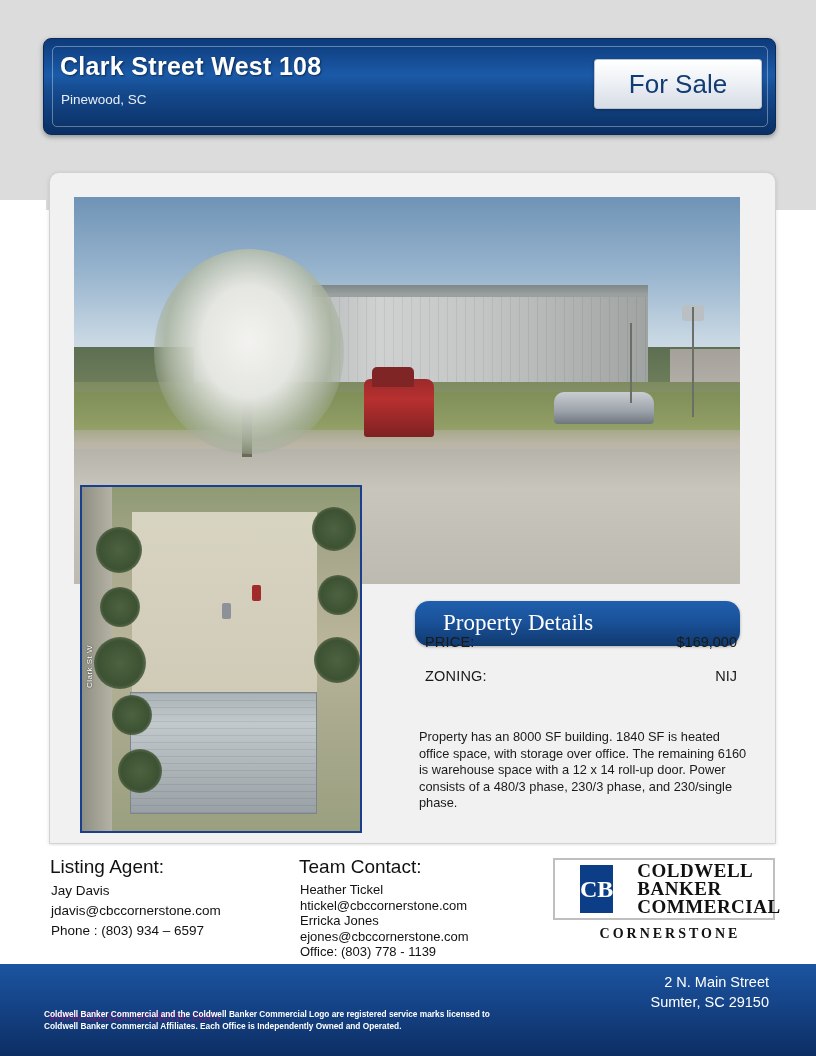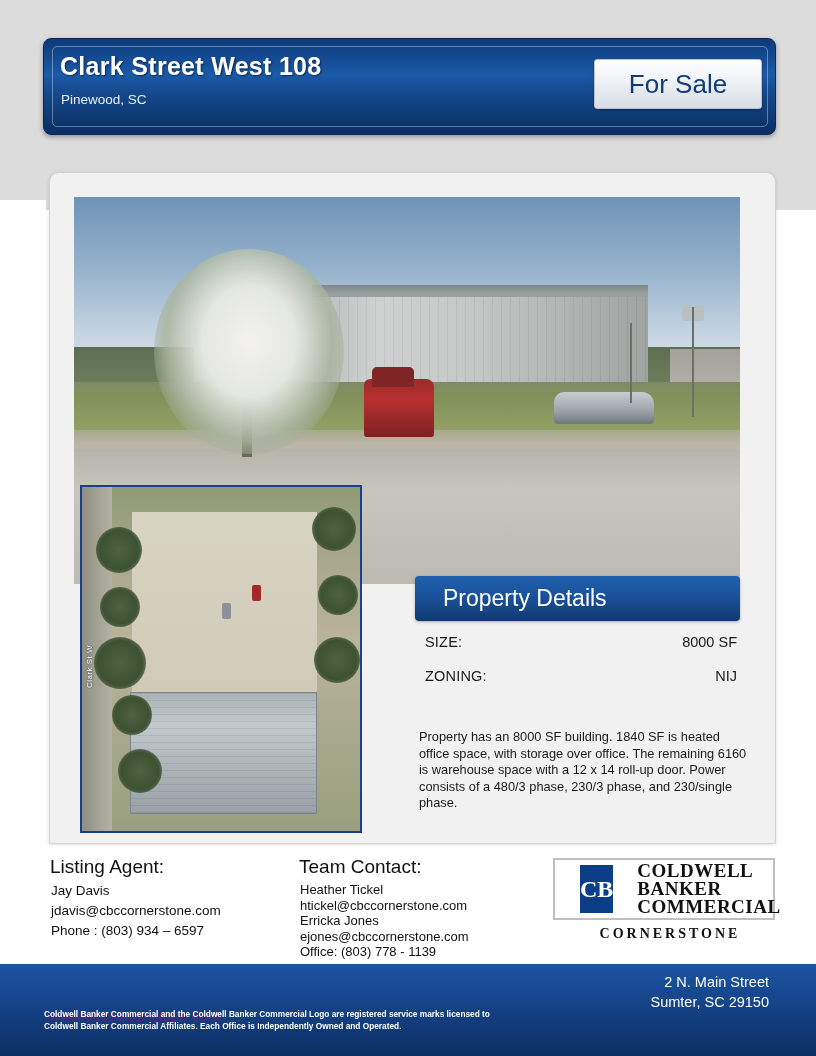--- a/index.html
+++ b/index.html
@@ -230,25 +230,26 @@
     transform: rotate(-90deg);
     color: #ffffff;
     font-size: 8px;
     letter-spacing: 0.5px;
     text-shadow: 0 0 2px rgba(0,0,0,0.8);
   }
 
   
   .details-banner {
     position: absolute;
-    left: 415px; top: 576px;
+    left: 415px; top: 601px;
     width: 325px; height: 45px;
-    border-radius: 4px;
+    border-radius: 14px;
     background: linear-gradient(to bottom, #1f5fae 0%, #1a529a 45%, #10396e 100%);
     box-shadow: 0 1px 3px rgba(0,0,0,0.3);
+    font-family: Liberation Serif, serif;
   }
   .details-banner span {
     position: absolute;
     left: 28px; top: 9px;
     color: #ffffff;
     font-size: 23px;
   }
   .details-body {
     position: absolute;
     left: 415px; top: 634px;
@@ -430,22 +431,22 @@
   <div class="aer-car" style="left:140px; top:116px; background:#8e9197;"></div>
   <div class="aer-street-label">Clark St W</div>
 </div>
 
 <div class="details-banner">
   <span>Property Details</span>
 </div>
 
 <div class="details-body">
   <div class="detail-row">
-    <span class="detail-label">SIZE:</span>
-    <span class="detail-value">8000 SF</span>
+    <span class="detail-label">PRICE:</span>
+    <span class="detail-value">$169,000</span>
   </div>
   <div class="detail-row">
     <span class="detail-label">ZONING:</span>
     <span class="detail-value">NIJ</span>
   </div>
 </div>
 
 <div class="details-desc">Property has  an 8000 SF building. 1840 SF is heated office space, with storage over office. The remaining 6160 is warehouse space with a 12 x 14 roll-up door. Power consists of a 480/3 phase, 230/3 phase, and 230/single phase.</div>
 
 <div class="contact-area"></div>

